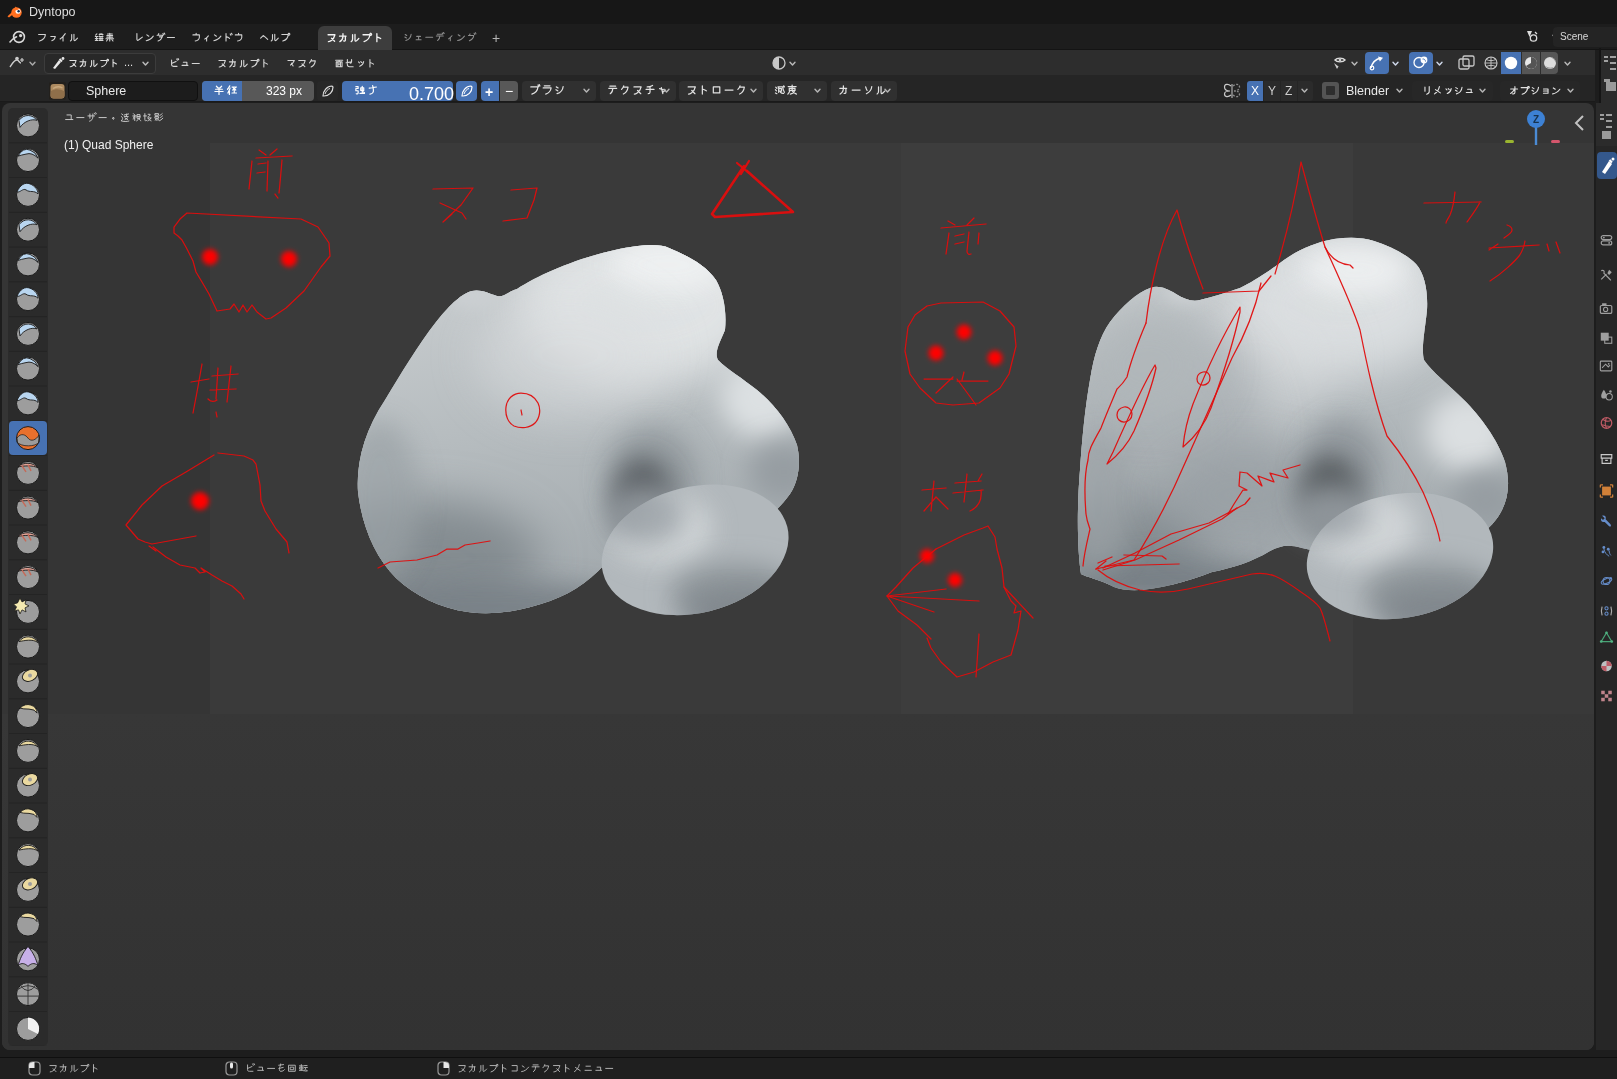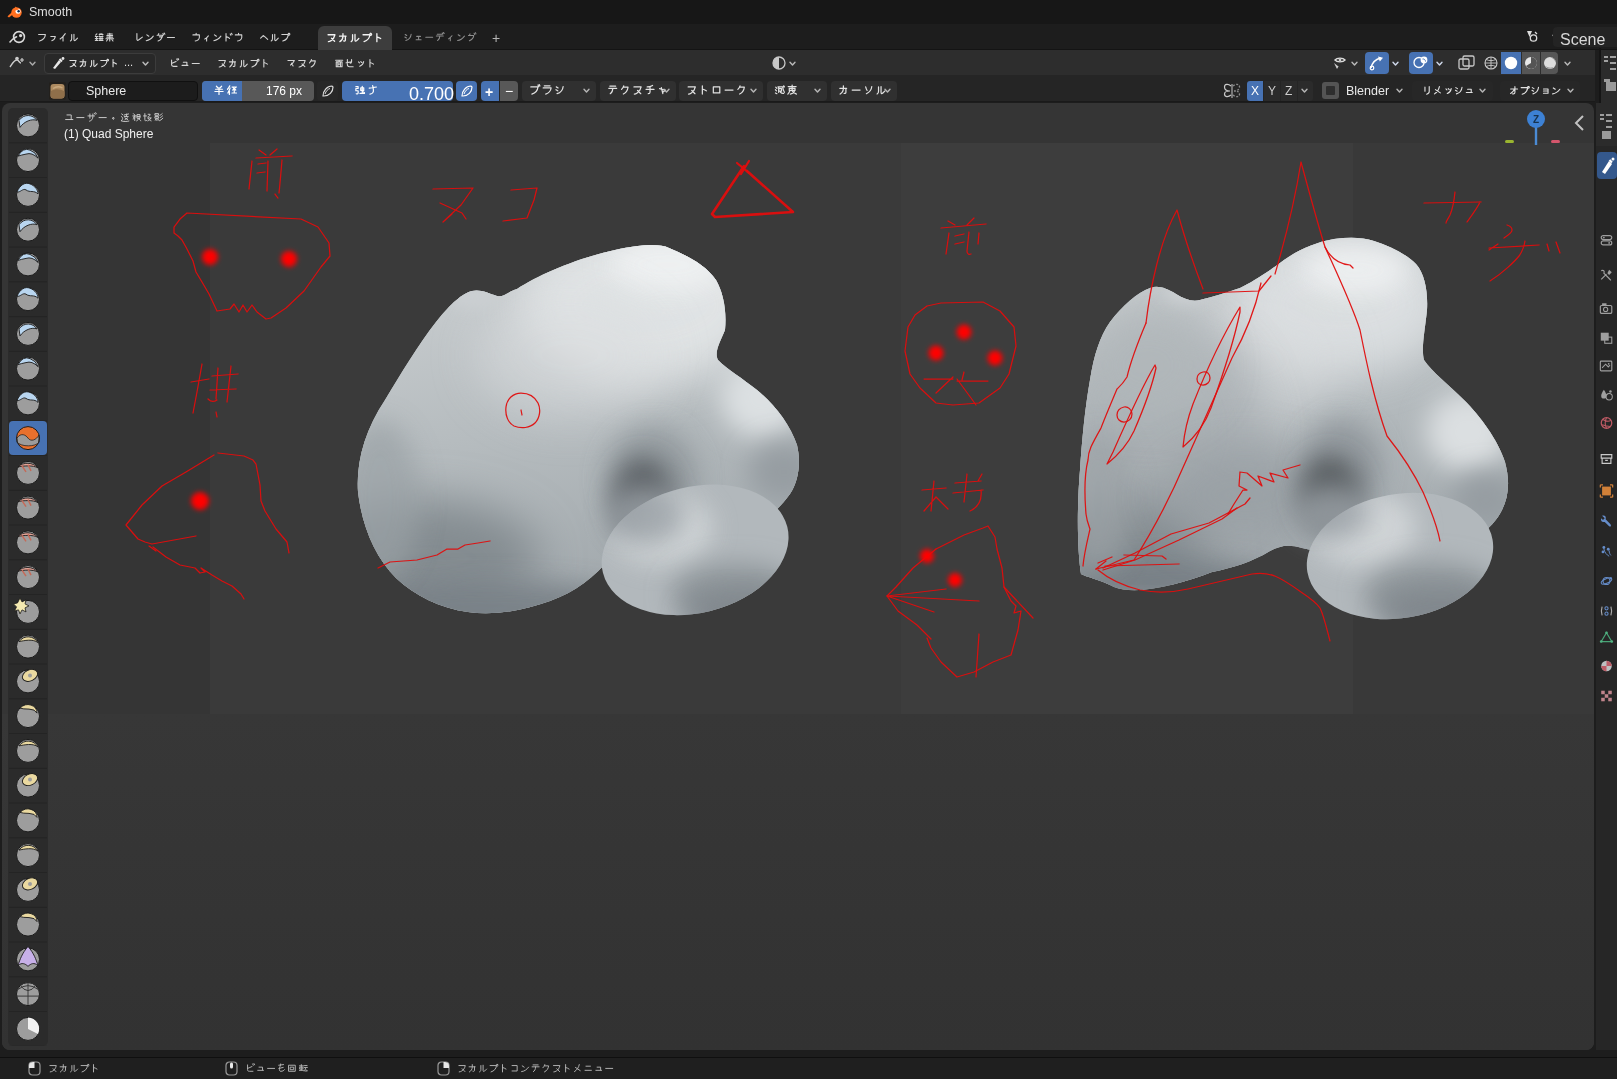--- a/index.html
+++ b/index.html
@@ -9,21 +9,21 @@
 </style></head><body>
 <div id="root">
 <div class="abs" style="left:0;top:0;width:1617px;height:24px;background:#171717"></div>
     <svg class="abs" style="left:6px;top:4px" width="18" height="17">
 <circle cx="10.5" cy="8.5" r="5.2" fill="#ff7021"></circle>
 <circle cx="12" cy="7.3" r="2.5" fill="#fff"></circle>
       <circle cx="12.6" cy="7.3" r="1.2" fill="#0b2a50"></circle>
 <path d="M1.5,12.5 C3,10.5 6,8.3 8,7.5 L10,9.5 C7,10.5 4.5,12 3,13.5 Z" fill="#ff7021"></path>
 <path d="M9,2.5 L13,5.5 L9.5,6.5 Z" fill="#ff7021"></path>
     </svg>
-    <div class="txt" style="left:29px;top:5px;font-size:12.5px;color:#dedede">Smooth</div>
+    <div class="txt" style="left:29px;top:5px;font-size:12.5px;color:#dedede">Dyntopo</div>
     <div class="abs" style="left:0;top:24px;width:1617px;height:26px;background:#1d1d1d;border-bottom:1px solid #141414"></div>
     <svg class="abs" style="left:9px;top:29px" width="18" height="16">
 <circle cx="10" cy="8" r="5.4" fill="none" stroke="#d9d9d9" stroke-width="1.6"></circle>
 <circle cx="11.6" cy="6.6" r="1.6" fill="#d9d9d9"></circle>
 <path d="M1,13 C3,10.5 5.5,8.8 7.5,7.8" fill="none" stroke="#d9d9d9" stroke-width="1.6" stroke-linecap="round"></path>
     </svg>
     <svg style="position:absolute;left:37px;top:32px" width="44" height="13">
       <g transform="translate(0.0,0) scale(0.6438)">
         <path d="M2.5,4 H13 C12.5,9 9,12.5 4,14" fill="none" stroke="#d2d2d2" stroke-width="1.7" stroke-linecap="round" stroke-linejoin="round" opacity="1.0"></path>
       </g>
@@ -131,21 +131,21 @@
     <div class="txt" style="left:492px;top:30px;color:#b5b5b5;font-size:14px">+</div>
     <svg class="abs" style="left:1522px;top:28px" width="30" height="18">
 <path d="M5,3 L10,3 L7.5,9 Z" fill="#ddd"></path>
       <circle cx="11.5" cy="10" r="3.2" fill="none" stroke="#ddd" stroke-width="1.3"></circle>
       <path d="M13,4 l2,2" stroke="#ddd" stroke-width="1.2"></path>
     </svg>
     <svg class="abs" style="left:1552px;top:33px" width="7" height="7">
       <path d="M1,2.24 L3.5,5.04 L6,2.24" fill="none" stroke="#b9b9b9" stroke-width="1.4" stroke-linecap="round" stroke-linejoin="round"></path>
     </svg>
     <div class="abs" style="left:1553px;top:27px;width:64px;height:20px;background:#242424;border-radius:4px 0 0 4px"></div>
-    <div class="txt" style="left:1560px;top:31px;color:#d8d8d8;font-size:16px">Scene</div>
+    <div class="txt" style="left:1560px;top:31px;color:#d8d8d8;font-size:10px">Scene</div>
     <div class="abs" style="left:0;top:50px;width:1595px;height:26px;background:#2d2d2d;border-bottom:1px solid #252525"></div>
     <svg class="abs" style="left:8px;top:55px" width="26" height="16">
 <path d="M2,12 C4,9 6,5 9,5 C11,5 11,8 13,8" fill="none" stroke="#ccc" stroke-width="1.4"></path>
 <circle cx="9" cy="3.5" r="1.8" fill="#ccc"></circle>
       <path d="M14,3 v4 M12,5 h4" stroke="#ccc" stroke-width="1.2"></path>
     </svg>
     <svg class="abs" style="left:29px;top:60px" width="7" height="7">
       <path d="M1,2.24 L3.5,5.04 L6,2.24" fill="none" stroke="#aaa" stroke-width="1.4" stroke-linecap="round" stroke-linejoin="round"></path>
     </svg>
     <div class="abs" style="left:44px;top:53px;width:112px;height:21px;background:#282828;border:1px solid #3c3c3c;border-radius:4px"></div>
@@ -296,21 +296,21 @@
       <div style="position:absolute;left:0;top:0;width:40px;height:20px;background:#4772b3"></div>
     </div>
     <svg style="position:absolute;left:213px;top:84px" width="27" height="15">
       <g transform="translate(0.0,0) scale(0.7500)">
         <path d="M4.5,3 L6.5,5 M11.5,3 L9.5,5 M3.5,7 H12.5 M2.5,10 H13.5 M8,5 V14" fill="none" stroke="#ffffff" stroke-width="1.6" stroke-linecap="round" stroke-linejoin="round" opacity="1.0"></path>
       </g>
       <g transform="translate(13.0,0) scale(0.7500)">
         <path d="M5,2.5 C4,4.5 3,6 2,7 M5.5,5.5 C4.5,8 3.5,10 2.5,12 M4.5,9 V14 M8,4 H14 M9,4.5 L13,8 M13,4.5 L9,8 M11,8 V12 M8,12 H14" fill="none" stroke="#ffffff" stroke-width="1.6" stroke-linecap="round" stroke-linejoin="round" opacity="1.0"></path>
       </g>
     </svg>
-    <div class="txt" style="left:266px;top:84px;color:#fff;font-size:12px">176 px</div>
+    <div class="txt" style="left:266px;top:84px;color:#fff;font-size:12px">323 px</div>
     <div class="btn" style="left:317px;top:81px;width:21px;height:20px;background:#282828"></div>
     <svg class="abs" style="left:321px;top:84px" width="14" height="14">
 <path d="M2,12 C2,7 6,2 11,2 L12,3 C12,8 8,12 3,12 Z" fill="none" stroke="#ddd" stroke-width="1.2"></path>
       <path d="M4,10 C5,7 7,5 9,4.5" fill="none" stroke="#ddd" stroke-width="1"></path>
     </svg>
     <div class="abs" style="left:342px;top:81px;width:111px;height:20px;background:#4772b3;border-radius:4px"></div>
     <svg style="position:absolute;left:354px;top:84px" width="27" height="15">
       <g transform="translate(0.0,0) scale(0.7500)">
         <path d="M2.5,3.5 H5.5 V6 H2.5 M2.5,6 V9 H5.5 V11.5 C5.5,13 4.5,13.5 3,13 M9,5 H13 V8.5 H9 Z M11,3 V8.5 M11,8.5 V12 M8,12.5 H14 M12.5,10.5 L14,11.5" fill="none" stroke="#ffffff" stroke-width="1.6" stroke-linecap="round" stroke-linejoin="round" opacity="1.0"></path>
       </g>
@@ -645,21 +645,21 @@
       <g transform="translate(66.8,0) scale(0.6562)">
         <path d="M4,2.5 L6,4.5 M3,6 H8 M5.5,6 L4,9.5 M6,6 V13 M6,9 L4,11 M10,4 H14 V9.5 H10 Z M10,6.8 H14 M11.5,9.5 C11.5,12 10.5,13 9,13.5 M13,9.5 C13,12 14,13 15.2,13.3" fill="none" stroke="#c9c9c9" stroke-width="1.5" stroke-linecap="round" stroke-linejoin="round" opacity="1.0"></path>
       </g>
       <g transform="translate(77.9,0) scale(0.6562)">
         <path d="M4.5,2.5 V11.5 C4.5,13.5 5.5,14 7,13 M2.5,6 H7 M9.5,3.5 H12.5 C12.5,5.5 11.5,6.5 9.5,7 M9,9 H14 M9.5,9.5 C10.5,11.5 12,13 14,13.5 M13.5,9.5 C12.5,11.5 11,13 9,13.5" fill="none" stroke="#c9c9c9" stroke-width="1.5" stroke-linecap="round" stroke-linejoin="round" opacity="1.0"></path>
       </g>
       <g transform="translate(89.0,0) scale(0.6562)">
         <path d="M3.5,2.5 H8.5 V5 H3.5 Z M3.5,7 H8.5 V9.5 H3.5 Z M6,9.5 V13 M4.5,10.5 L3.5,12.5 M7.5,10.5 L8.5,12.5 M14,2.5 C12.5,4 11.5,4.5 10.5,5 M14.5,6 C13,7.5 12,8 11,8.5 M15,9.5 C13,11.5 11.5,12.5 10,13.2" fill="none" stroke="#c9c9c9" stroke-width="1.5" stroke-linecap="round" stroke-linejoin="round" opacity="1.0"></path>
       </g>
     </svg>
-    <div class="txt" style="left:64px;top:127px;color:#f0f0f0;font-size:12px">(1) Quad Sphere</div>
+    <div class="txt" style="left:64px;top:138px;color:#f0f0f0;font-size:12px">(1) Quad Sphere</div>
     <div class="abs" style="left:8px;top:108px;width:40px;height:938px;background:#2b2b2b;border-radius:5px"></div>
     <svg class="abs" style="left:8px;top:108px" width="40" height="938">
       <line x1="1" y1="34.8" x2="39" y2="34.8" stroke="#242424" stroke-width="1"></line>
       <circle cx="20" cy="17.4" r="11.5" fill="#9d9d9d" stroke="#1b1b1b" stroke-width="1"></circle>
       <path d="M11,12.4 C16,5.4 25,6.4 29,12.4 C24,10.4 16,13.4 12,19.4 Z" fill="#b9d6f0" stroke="#1b1b1b" stroke-width="0.9"></path>
       <line x1="1" y1="69.5" x2="39" y2="69.5" stroke="#242424" stroke-width="1"></line>
       <circle cx="20" cy="52.1" r="11.5" fill="#9d9d9d" stroke="#1b1b1b" stroke-width="1"></circle>
       <path d="M10,48.1 Q15,39.1 22,42.1 Q28,44.1 30,50.1 Q24,44.1 18,46.1 Q13,47.1 10,48.1 Z" fill="#b9d6f0" stroke="#1b1b1b" stroke-width="0.9"></path>
       <line x1="1" y1="104.3" x2="39" y2="104.3" stroke="#242424" stroke-width="1"></line>
       <circle cx="20" cy="86.9" r="11.5" fill="#9d9d9d" stroke="#1b1b1b" stroke-width="1"></circle>

